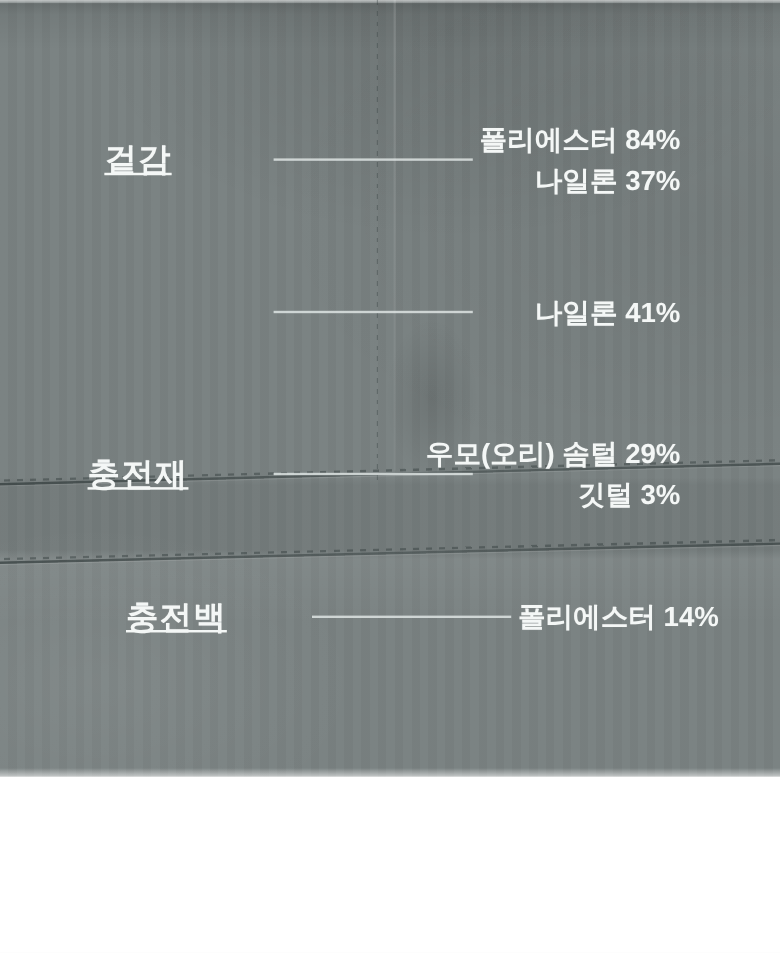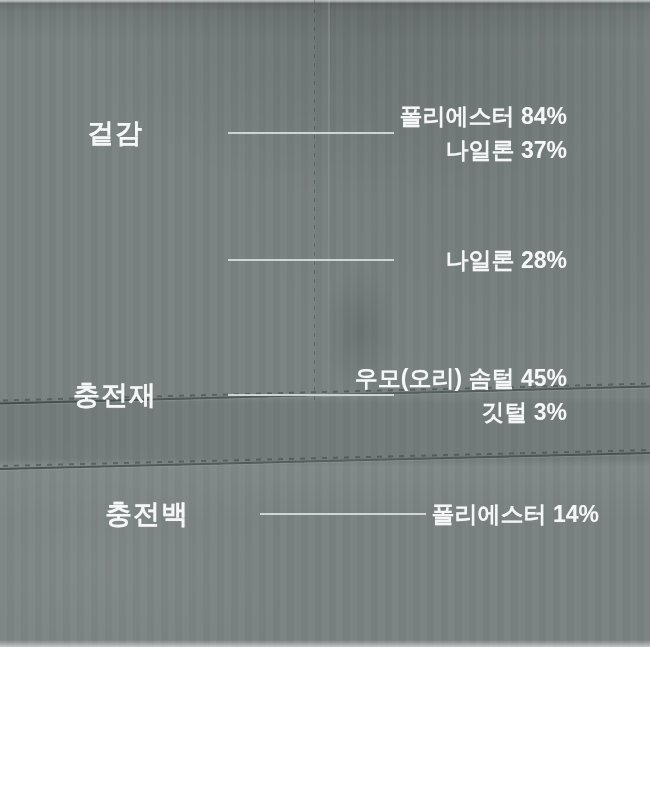--- a/index.html
+++ b/index.html
@@ -95,20 +95,21 @@
     left: 57px; top: 0;
     width: 116px; height: 70px;
     display: flex;
     align-items: center;
     justify-content: center;
     color: #f4f7f6;
     font-size: 27px;
     font-weight: 800;
     letter-spacing: 1px;
     text-shadow: 0 0 1px rgba(255,255,255,.25);
+    text-decoration: underline;
   }
 
   .spec-rule {
     position: absolute;
     left: 228px; top: 34px;
     width: 166px; height: 2px;
     background: rgba(226,232,231,.82);
   }
 
   .spec-values {
@@ -157,29 +158,29 @@
     <div class="spec-rule"></div>
     <div class="spec-values">
       <span>폴리에스터 84%</span>
       <span>나일론 37%</span>
     </div>
   </div>
 
   <div class="spec-row row-2">
     <div class="spec-rule"></div>
     <div class="spec-values">
-      <span>나일론 28%</span>
+      <span>나일론 41%</span>
     </div>
   </div>
 
   <div class="spec-row row-3">
     <div class="spec-label">충전재</div>
     <div class="spec-rule"></div>
     <div class="spec-values">
-      <span>우모(오리) 솜털 45%</span>
+      <span>우모(오리) 솜털 29%</span>
       <span>깃털 3%</span>
     </div>
   </div>
 
   <div class="spec-row row-4">
     <div class="spec-label">충전백</div>
     <div class="spec-rule"></div>
     <div class="spec-values">
       <span>폴리에스터 14%</span>
     </div>

